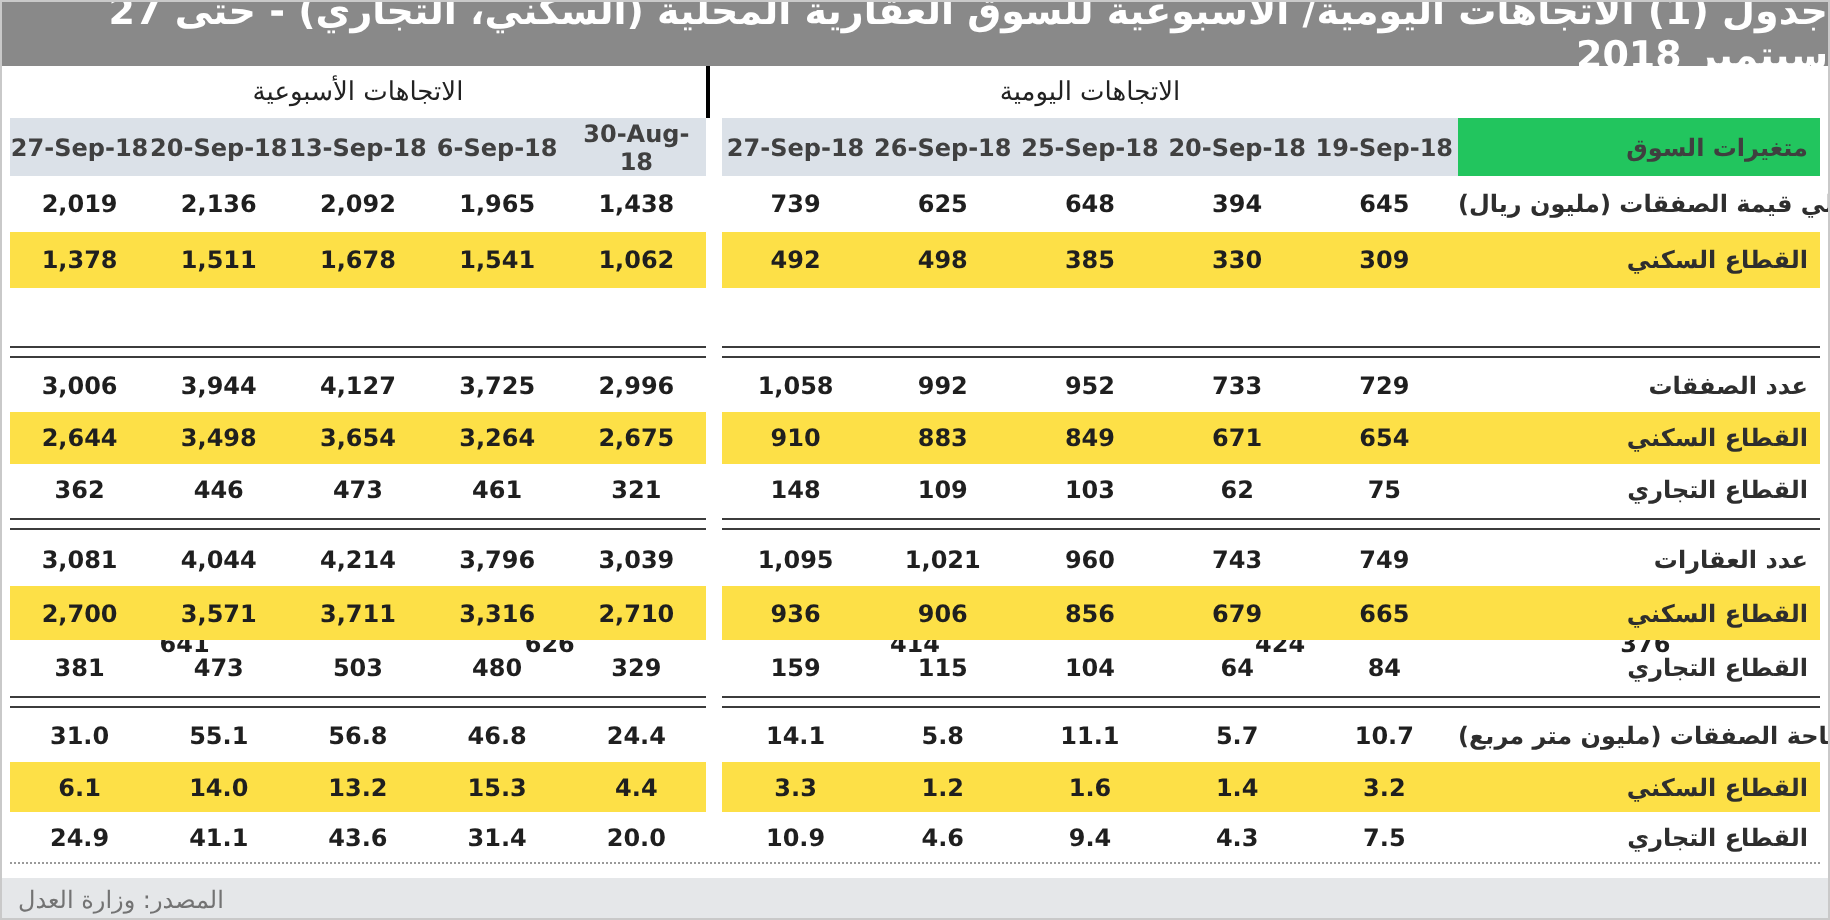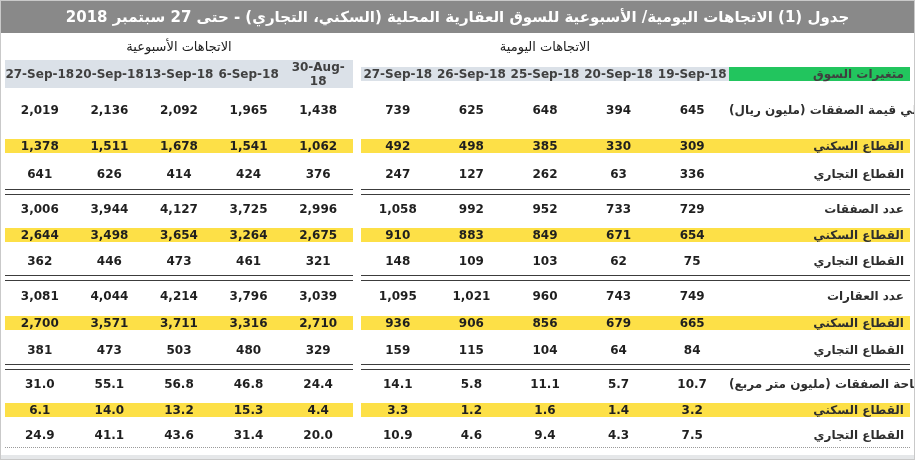--- a/index.html
+++ b/index.html
@@ -2,24 +2,24 @@
 <html><head>
 <meta charset="utf-8">
 <style>
   html,body{margin:0;padding:0;background:#fff;}
   .frame{
     position:relative;width:915px;height:460px;box-sizing:border-box;
     border:1px solid #c9c9c9;background:#fff;overflow:hidden;
     font-family:"DejaVu Sans","Liberation Sans",sans-serif;
   }
   .titlebar{
-    height:32px;background:#898989;color:#fff;font-weight:bold;font-size:15px;
+    height:32px;background:#898989;color:#fff;font-weight:bold;font-size:19px;
     display:flex;align-items:center;justify-content:center;direction:rtl;
   }
-  .row{display:flex;align-items:center;}
+  .row{display:flex;}
   .m{flex:0 0 4px;}
   .sec{display:flex;}
   .sec.week{flex:0 0 348px;}
   .gap{flex:0 0 8px;position:relative;}
   .sec.daily{flex:0 0 368px;}
   .labelcol{
     flex:0 0 181px;display:flex;align-items:center;direction:rtl;
     justify-content:flex-start;box-sizing:border-box;padding-right:6px;
   }
   .group-row{height:26px;}
@@ -77,21 +77,21 @@
         <div class="date-cell">26-Sep-18</div>
         <div class="date-cell">25-Sep-18</div>
         <div class="date-cell">20-Sep-18</div>
         <div class="date-cell">19-Sep-18</div>
       </div>
     <div class="labelcol vars-header">متغيرات السوق</div>
     <div class="m"></div>
   </div>
 
   <div id="table-body">
-      <div class="row body-row" style="height: 44px;">
+      <div class="row body-row" style="height: 28px;">
         <div class="m"></div>
         <div class="sec week">
           <div class="val">2,019</div>
           <div class="val">2,136</div>
           <div class="val">2,092</div>
           <div class="val">1,965</div>
           <div class="val">1,438</div>
         </div>
         <div class="gap"></div>
         <div class="sec daily">
@@ -120,21 +120,21 @@
           <div class="val">498</div>
           <div class="val">385</div>
           <div class="val">330</div>
           <div class="val">309</div>
         </div>
         <div class="labelcol stripe">
           <div class="rowlabel">القطاع السكني</div>
         </div>
         <div class="m"></div>
       </div>
-      <div class="row body-row" style="height: 28px;">
+      <div class="row body-row" style="height: 28px; flex-direction: column;">
         <div class="m"></div>
         <div class="sec week">
           <div class="val">641</div>
           <div class="val">626</div>
           <div class="val">414</div>
           <div class="val">424</div>
           <div class="val">376</div>
         </div>
         <div class="gap"></div>
         <div class="sec daily">

